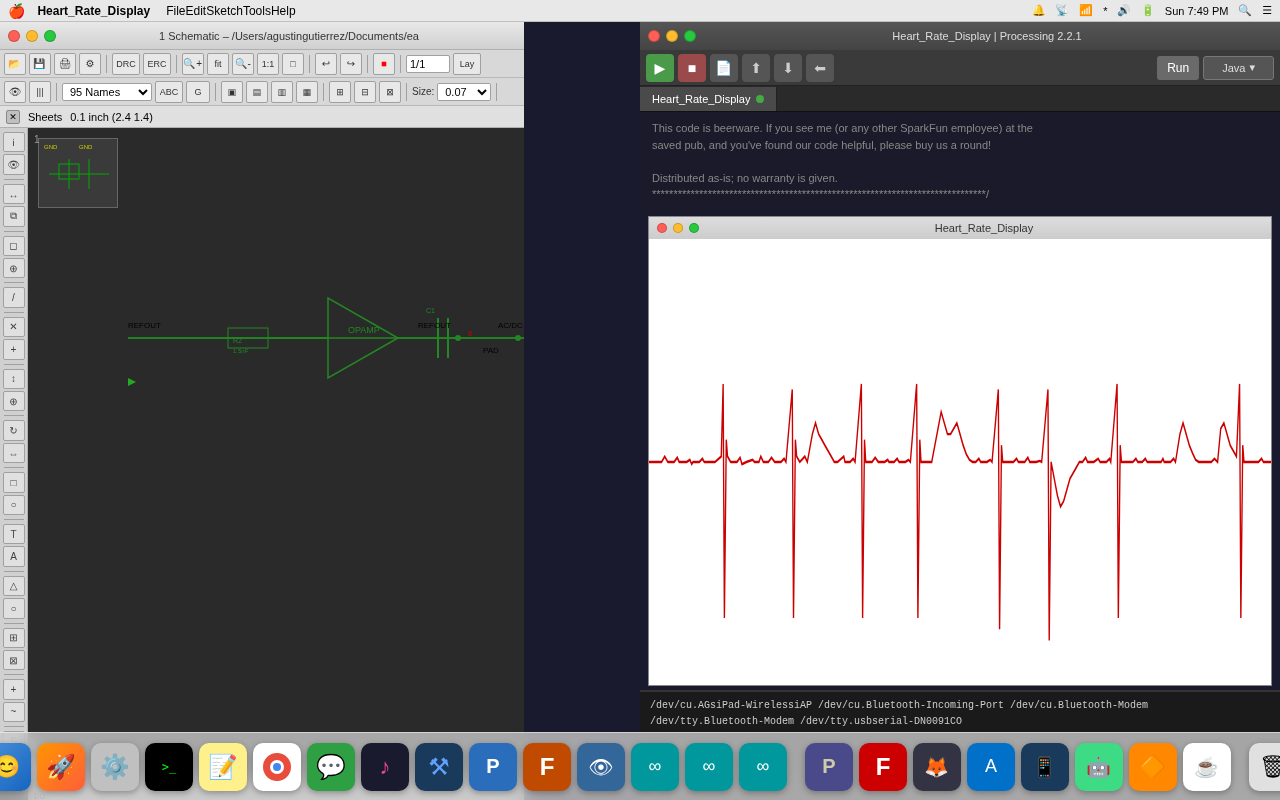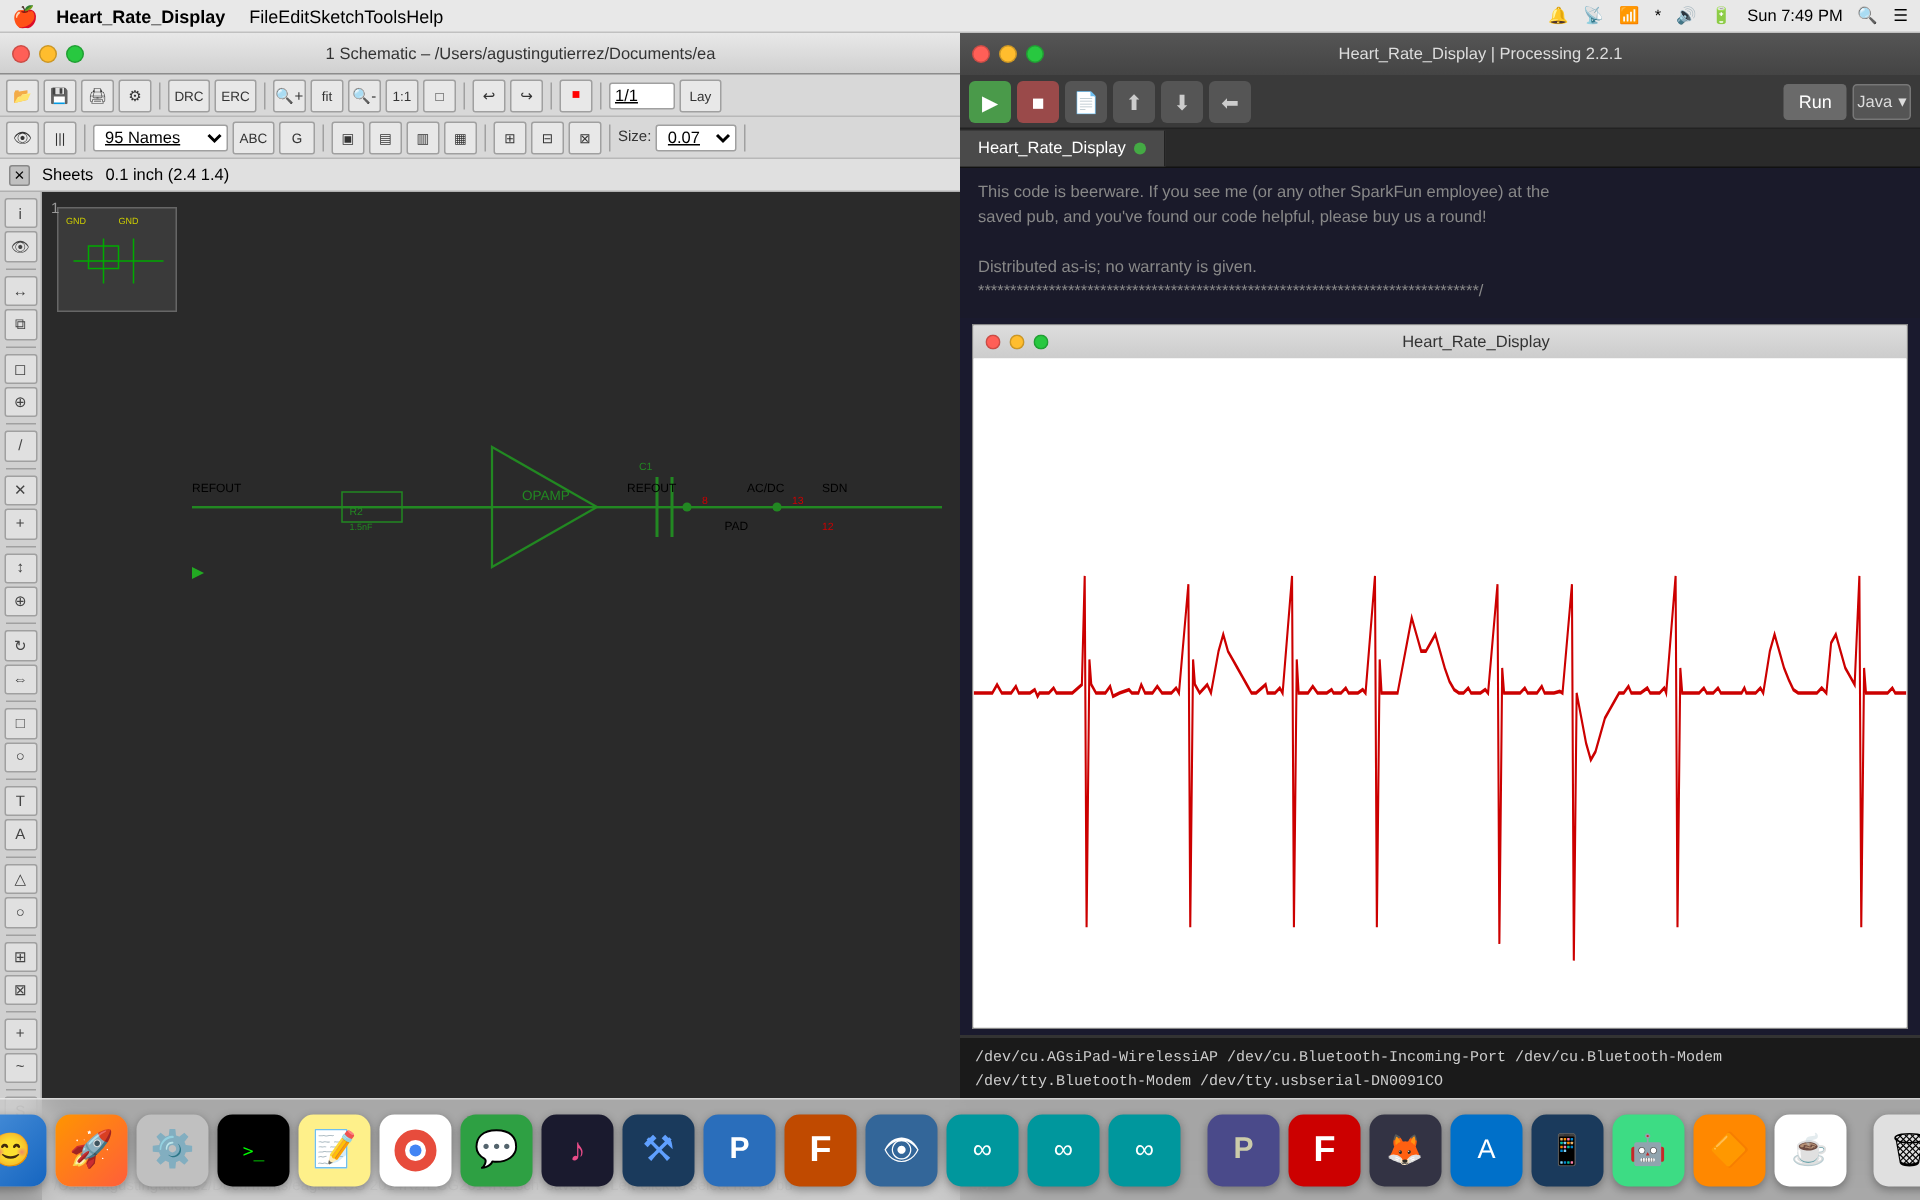--- a/index.html
+++ b/index.html
@@ -11,21 +11,21 @@
       display: flex; align-items: center; padding: 0 8px;
       border-bottom: 1px solid #c0c0c0;
     }
     .menubar-apple { font-size: 14px; margin-right: 12px; }
     .menubar-title { font-weight: bold; font-size: 12px; margin-right: 16px; }
     .menubar-items { display: flex; font-size: 12px; flex: 1; }
     .menubar-right { display: flex; align-items: center; gap: 10px; font-size: 11px; margin-left: auto; }
 
     
     .eagle-window {
-      position: absolute; top: 22px; left: 0; width: 640px; height: 778px;
+      position: absolute; top: 22px; left: 0; width: 524px; height: 778px;
       background: #000000;
     }
     .eagle-titlebar {
       height: 28px; background: linear-gradient(to bottom, #e8e8e8, #d0d0d0);
       display: flex; align-items: center; padding: 0 8px; gap: 6px;
       border-bottom: 1px solid #b0b0b0;
     }
     .win-btn { width: 12px; height: 12px; border-radius: 50%; border: 1px solid rgba(0,0,0,0.2); }
     .win-close { background: #ff5f57; }
     .win-min { background: #ffbd2e; }
@@ -40,21 +40,21 @@
     }
     .tb-btn {
       width: 22px; height: 22px; background: #e8e8e8;
       border: 1px solid #a0a0a0; border-radius: 2px;
       display: flex; align-items: center; justify-content: center;
       font-size: 10px; cursor: pointer; color: #333;
     }
     .tb-separator { width: 1px; height: 18px; background: #a0a0a0; margin: 0 2px; }
     .tb-input {
       height: 18px; font-size: 11px; border: 1px solid #a0a0a0;
-      background: white; padding: 0 3px; border-radius: 2px; text-decoration: underline;
+      background: white; padding: 0 3px; border-radius: 2px;
     }
 
     
     .eagle-toolbar2 {
       height: 28px; background: #d8d8d8;
       display: flex; align-items: center; padding: 0 4px; gap: 3px;
       border-bottom: 1px solid #b8b8b8;
     }
 
     
@@ -135,21 +135,21 @@
     .proc-new { background: #555; color: #ccc; }
     .proc-open { background: #555; color: #ccc; }
     .proc-save { background: #555; color: #ccc; }
     .proc-run-btn {
       margin-left: auto; background: #6a6a6a; color: white;
       height: 24px; padding: 0 10px; border-radius: 3px; font-size: 12px;
       display: flex; align-items: center; cursor: pointer;
     }
     .java-selector {
       height: 24px; background: #555; color: #ddd; border: 1px solid #777;
-      border-radius: 3px; padding: 0 2px; font-size: 11px; display: flex; align-items: center;
+      border-radius: 3px; padding: 0 18px; font-size: 11px; display: flex; align-items: center;
       gap: 4px; cursor: pointer;
     }
 
     
     .processing-tabs {
       height: 26px; background: #2a2a2a;
       display: flex; align-items: flex-end; padding: 0 0;
       border-bottom: 1px solid #111;
     }
     .proc-tab {

